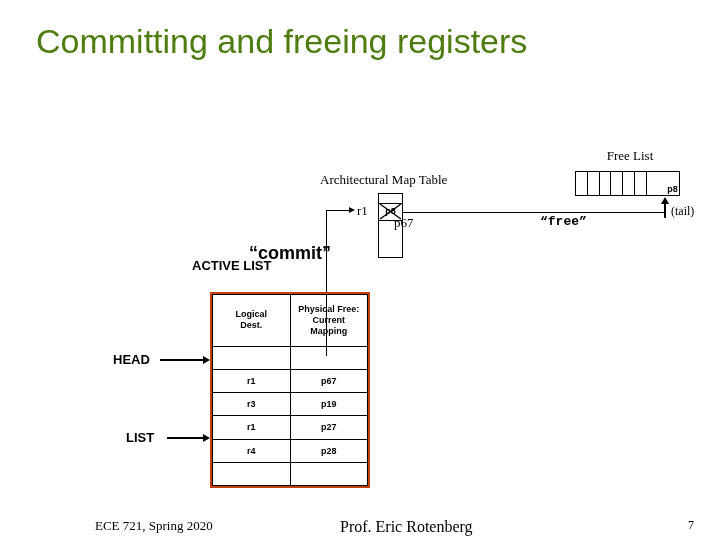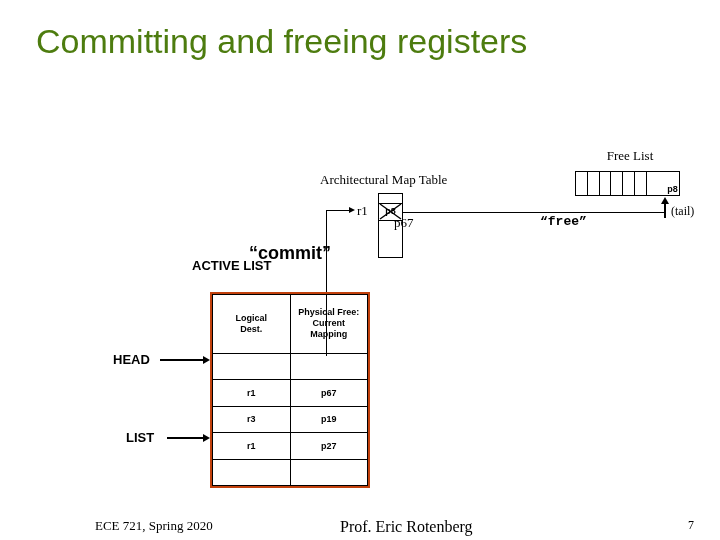--- a/index.html
+++ b/index.html
@@ -135,20 +135,24 @@
     </tr>
     <tr>
       <td class="data">r3</td>
       <td class="data">p19</td>
     </tr>
     <tr>
       <td class="data">r1</td>
       <td class="data">p27</td>
     </tr>
     <tr>
+      <td class="data">r4</td>
+      <td class="data">p28</td>
+    </tr>
+    <tr>
       <td class="blank"></td>
       <td class="blank"></td>
     </tr>
   </tbody>
     </table>
 </div>
 
 <div class="abs sans-b" id="head-label">HEAD</div>
 <div class="abs hline2" style="left:160px;top:359px;width:45px;"></div>
 <div class="abs arrow-r" style="left:203px;top:356px;"></div>

